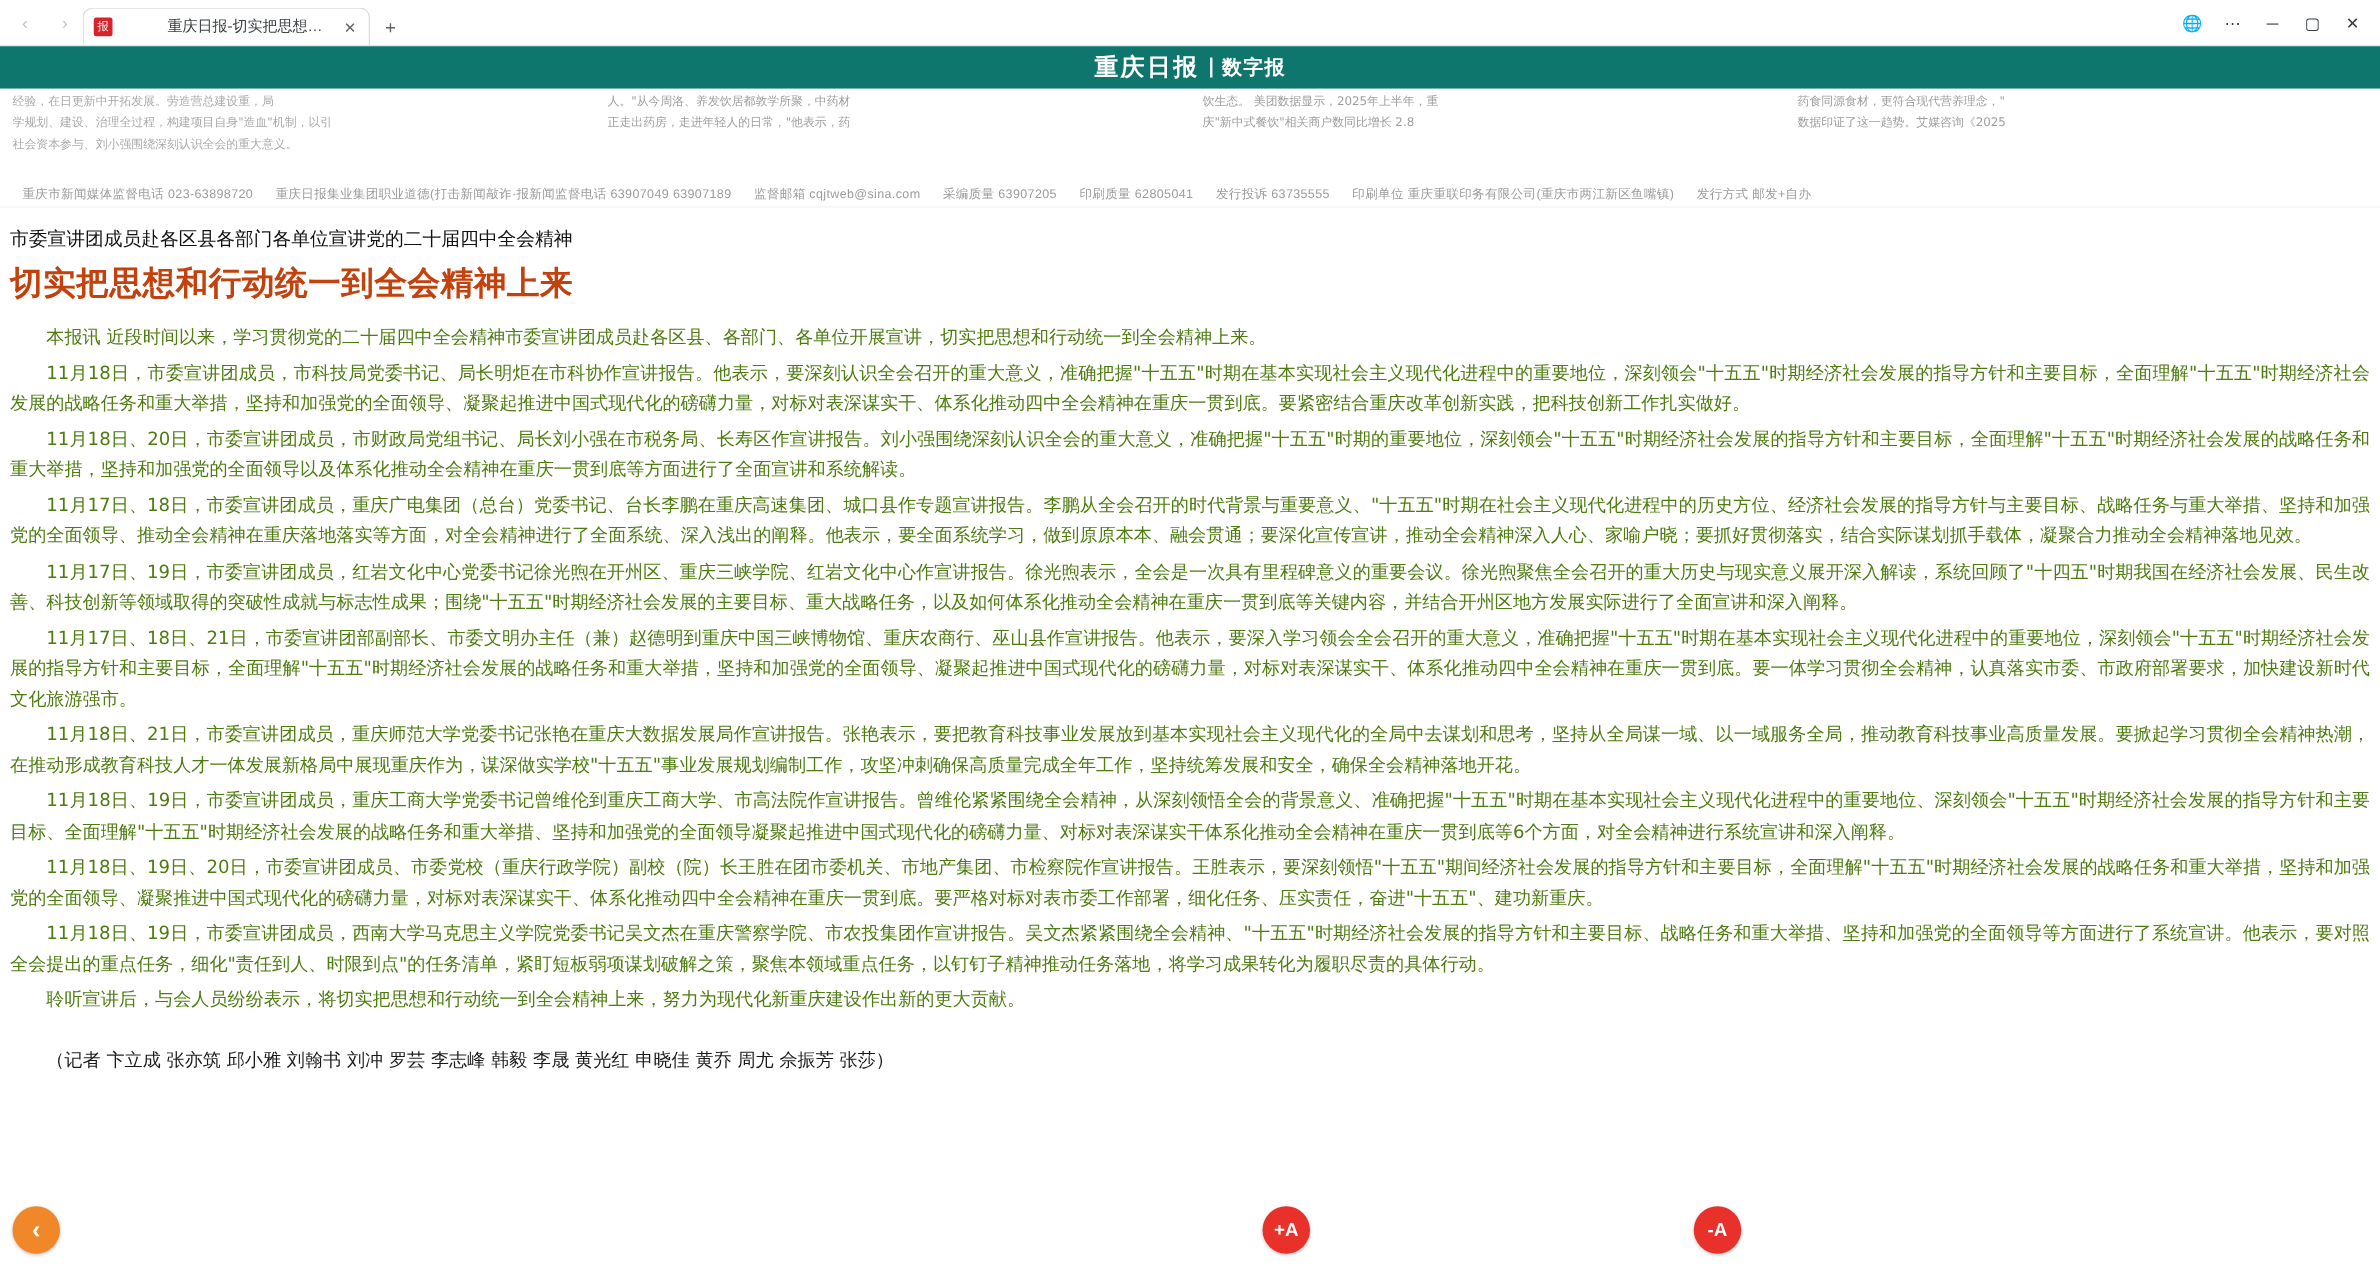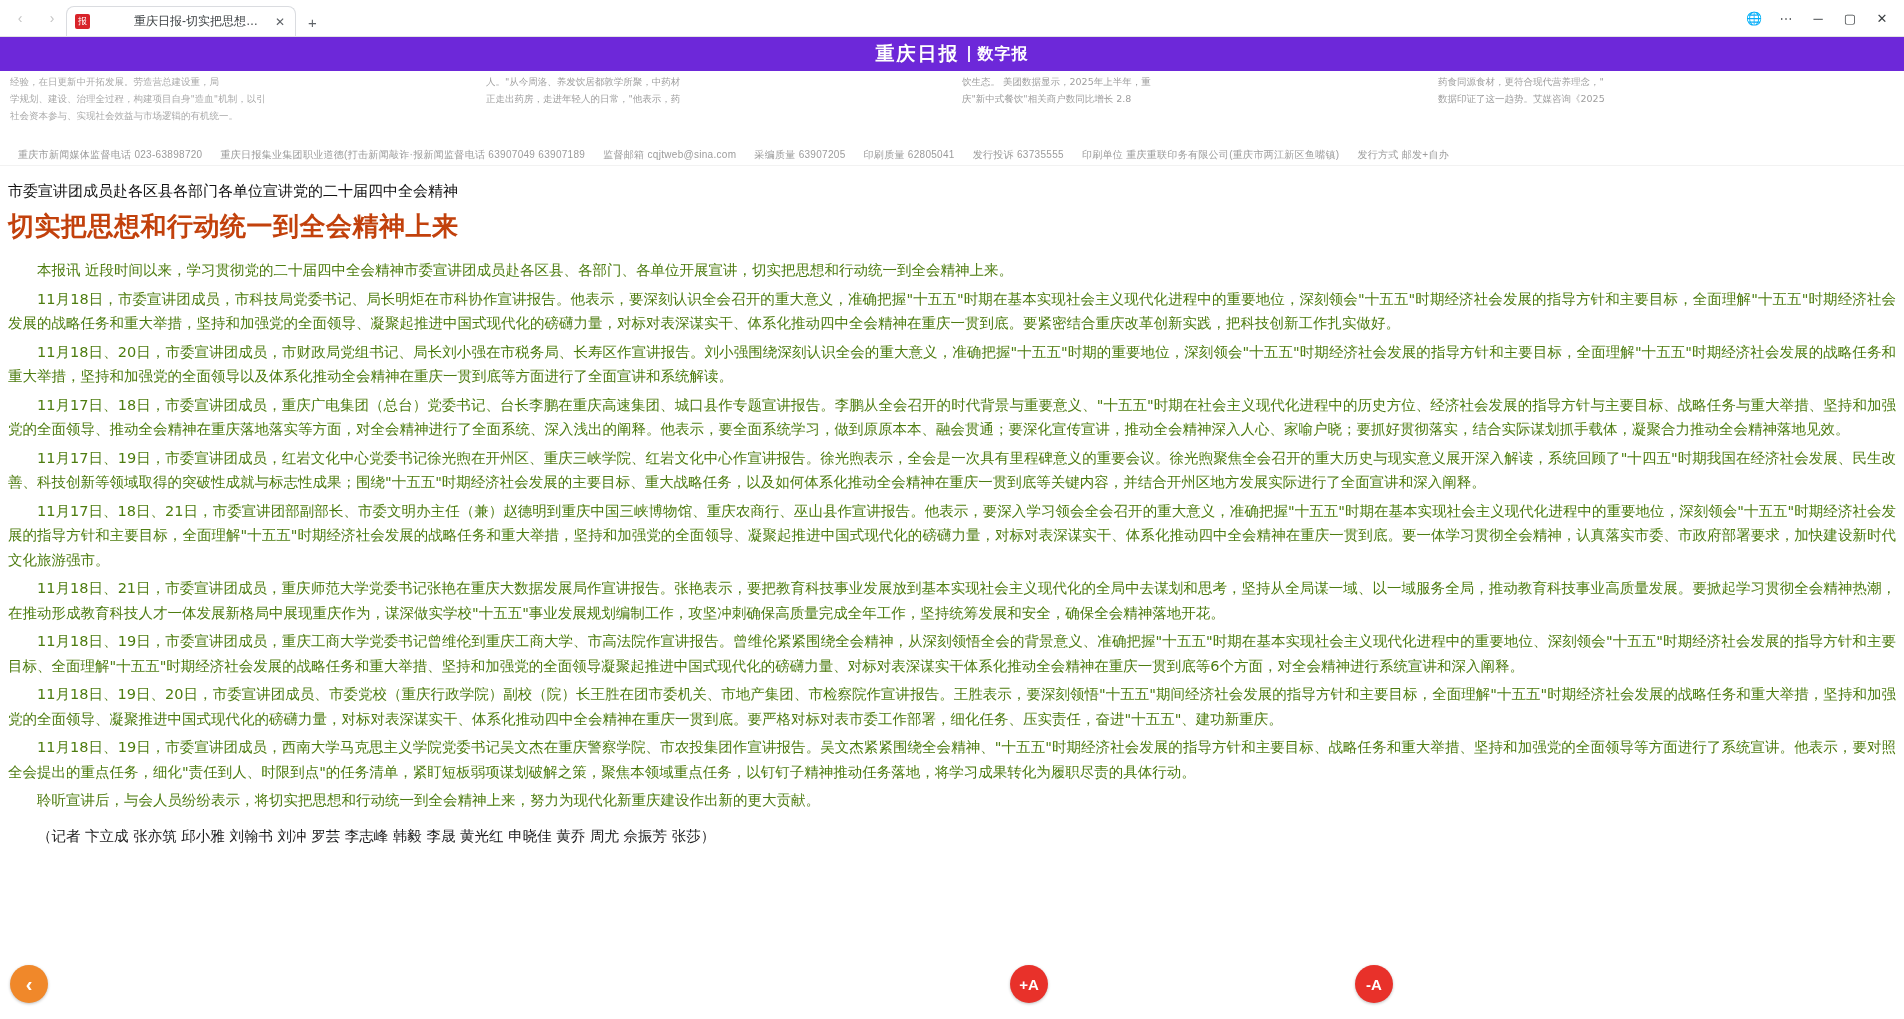--- a/index.html
+++ b/index.html
@@ -105,21 +105,21 @@
     font-size: 13px;
     color: #3c4043;
     width: 16px;
     text-align: center;
   }
   .win-ctrl.close { color: #3c4043; }
 
   
   .masthead {
     height: 34px;
-    background: #6d28d9;
+    background: #0f766e;
     display: flex;
     align-items: center;
     justify-content: center;
     position: relative;
   }
   .masthead-logo {
     display: flex;
     align-items: center;
     gap: 8px;
     color: #ffffff;
@@ -212,21 +212,21 @@
   .body-text p {
     margin: 0 0 4px 0;
     font-size: 14.5px;
     line-height: 24.5px;
     color: #4d7c0f;
     text-align: justify;
     text-indent: 2em;
     font-family: "DejaVu Sans", sans-serif;
   }
   .byline {
-    margin-top: 14px;
+    margin-top: 26px;
     font-size: 14.5px;
     color: #1a1a1a;
     text-indent: 2em;
     font-family: "DejaVu Sans", sans-serif;
   }
 
   
   .float-btn {
     position: absolute;
     width: 38px;
@@ -289,21 +289,21 @@
     <span class="masthead-sep"></span>
     <span class="masthead-sub">数字报</span>
   </div>
 </div>
 
 <div class="scan-strip">
   <div class="scan-cols">
     <div class="scan-col c1">
       <p>经验，在日更新中开拓发展。劳造营总建设重，局</p>
       <p>学规划、建设、治理全过程，构建项目自身"造血"机制，以引</p>
-      <p>社会资本参与、实现社会效益与市场逻辑的有机统一。</p>
+      <p>社会资本参与、刘小强围绕深刻认识全会的重大意义。</p>
     </div>
     <div class="scan-col">
       <p>人。"从今周洛、养发饮居都敦学所聚，中药材</p>
       <p>正走出药房，走进年轻人的日常，"他表示，药</p>
     </div>
     <div class="scan-col">
       <p>饮生态。 美团数据显示，2025年上半年，重</p>
       <p>庆"新中式餐饮"相关商户数同比增长 2.8</p>
     </div>
     <div class="scan-col">

